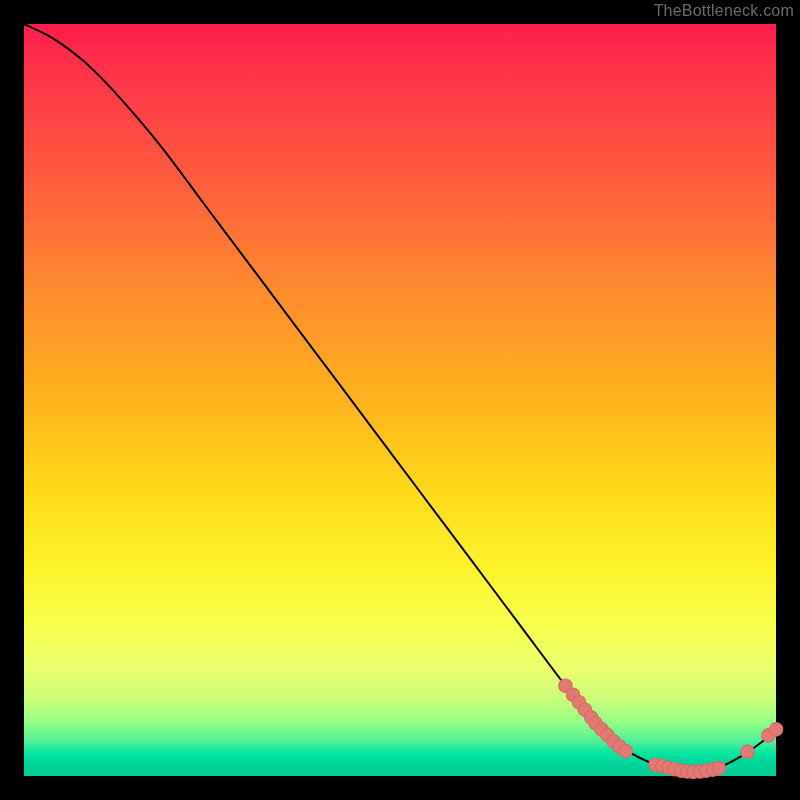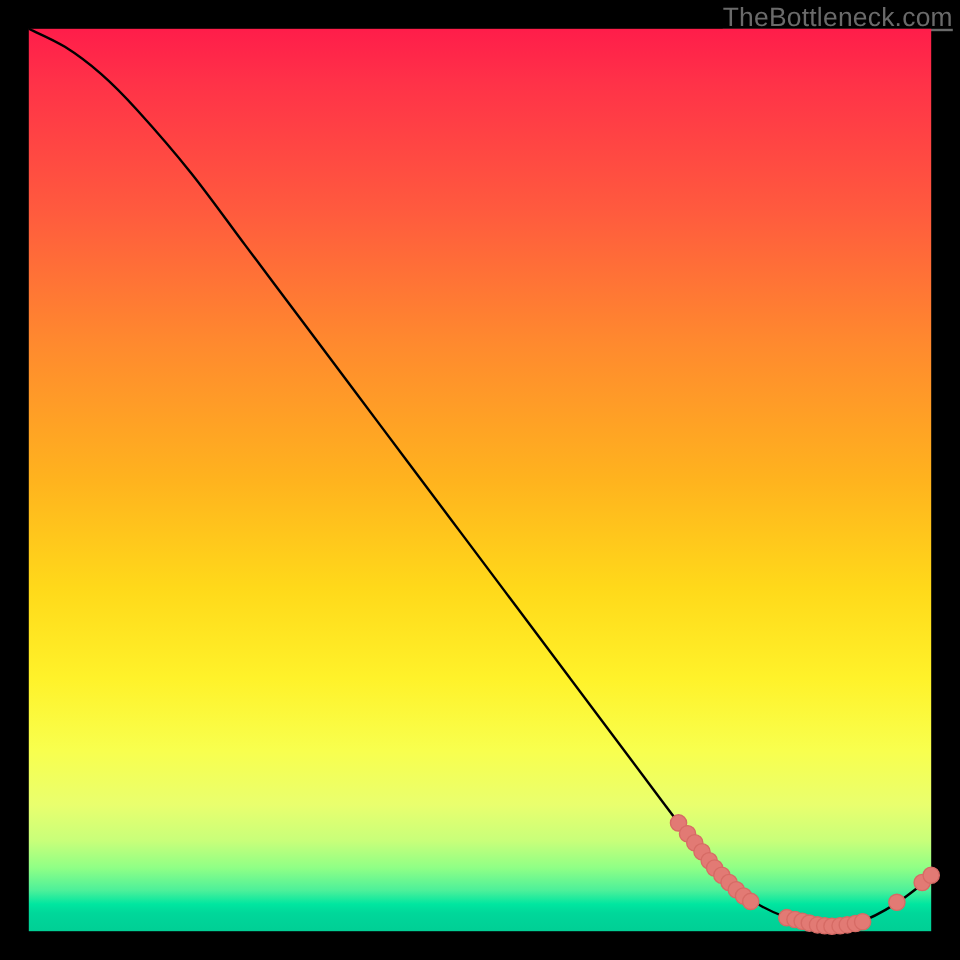--- a/index.html
+++ b/index.html
@@ -52,24 +52,23 @@
     inset: 0;
     width: 100%;
     height: 100%;
     overflow: visible;
   }
   .watermark {
     position: absolute;
     top: 2px;
     right: 6px;
     color: #6a6a6a;
-    font-size: 22px;
+    font-size: 16px;
     letter-spacing: 0.2px;
     user-select: none;
-    text-decoration: underline;
   }
 </style>
 </head>
 <body>
 
 <div class="stage">
 
   <div class="watermark">TheBottleneck.com</div>
 
   <div class="plot">

